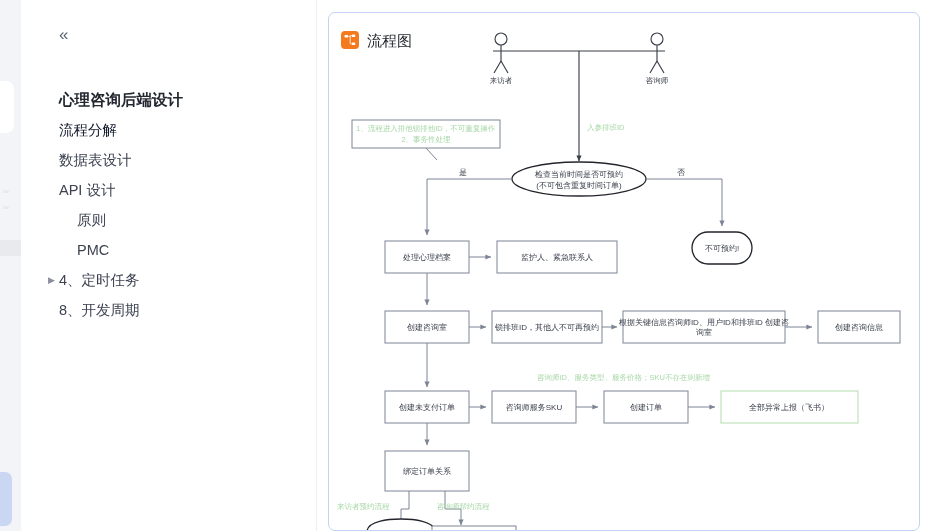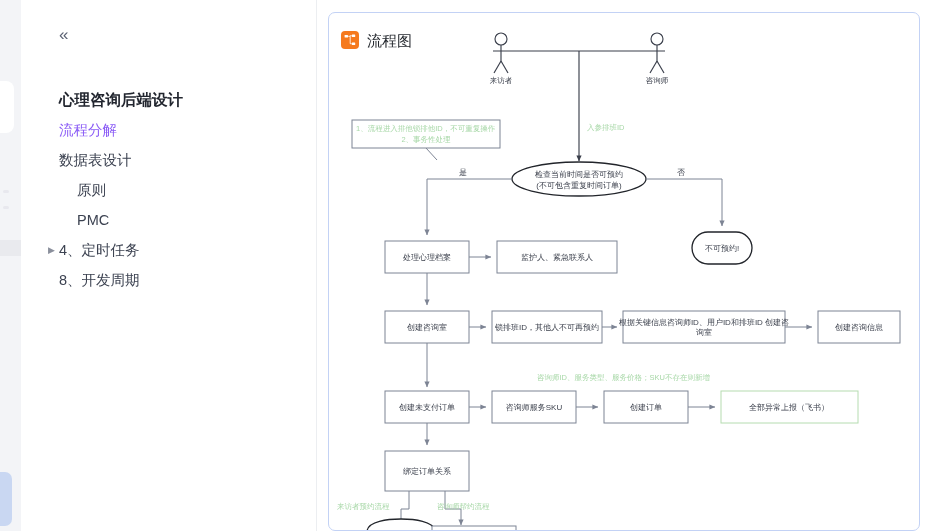--- a/index.html
+++ b/index.html
@@ -22,21 +22,21 @@
   .toc{position:absolute;left:21px;top:0;width:296px;height:531px;background:#ffffff;
        border-right:1px solid #eceef1;box-sizing:border-box;}
   .toc-collapse{position:absolute;left:38px;top:26px;font-size:17px;color:#5b6273;
        line-height:1;letter-spacing:-1px;cursor:pointer;user-select:none;}
   .toc-list{position:absolute;left:0;top:56px;width:296px;margin-top:28px;}
   .toc-item{position:relative;height:30px;line-height:30px;font-size:14.5px;color:#3c4251;
        white-space:nowrap;cursor:pointer;}
   .toc-item.lvl0{padding-left:38px;}
   .toc-item.lvl1{padding-left:56px;}
   .toc-item.title{font-weight:bold;font-size:15.5px;color:#22262f;height:31px;line-height:31px;}
-  .toc-item.active{color:#8b5cf6;}
+  .toc-item.active{color:#0f172a;}
   .toc-item .caret{position:absolute;left:27px;top:0;font-size:9px;color:#8a8f9c;line-height:30px;}
 
   
   .card{position:absolute;left:328px;top:12px;width:592px;height:519px;
         background:#ffffff;border:1px solid #c3d2f5;border-radius:7px;
         box-sizing:border-box;overflow:hidden;}
   .card-head{position:absolute;left:12px;top:18px;display:flex;align-items:center;gap:8px;z-index:5;}
   .card-icon{width:18px;height:18px;border-radius:4px;background:#f57a1e;position:relative;
         display:flex;align-items:center;justify-content:center;}
   .card-title{font-size:15px;color:#1f2329;font-weight:500;line-height:1;}
@@ -61,20 +61,21 @@
     <div class="rail-bar"></div>
     <div class="rail-thumb"></div>
   </div>
 
   <div class="toc">
     <div class="toc-collapse">«</div>
     <div class="toc-list" id="toc-list">
         <div class="toc-item lvl0 title"><span>心理咨询后端设计</span></div>
         <div class="toc-item lvl0 active"><span>流程分解</span></div>
         <div class="toc-item lvl0"><span>数据表设计</span></div>
+        <div class="toc-item lvl0"><span>API 设计</span></div>
         <div class="toc-item lvl1"><span>原则</span></div>
         <div class="toc-item lvl1"><span>PMC</span></div>
         <div class="toc-item lvl0"><span class="caret">▶</span><span>4、定时任务</span></div>
         <div class="toc-item lvl0"><span>8、开发周期</span></div>
       </div>
   </div>
 
   <div class="card">
     <div class="card-head">
       <span class="card-icon">

